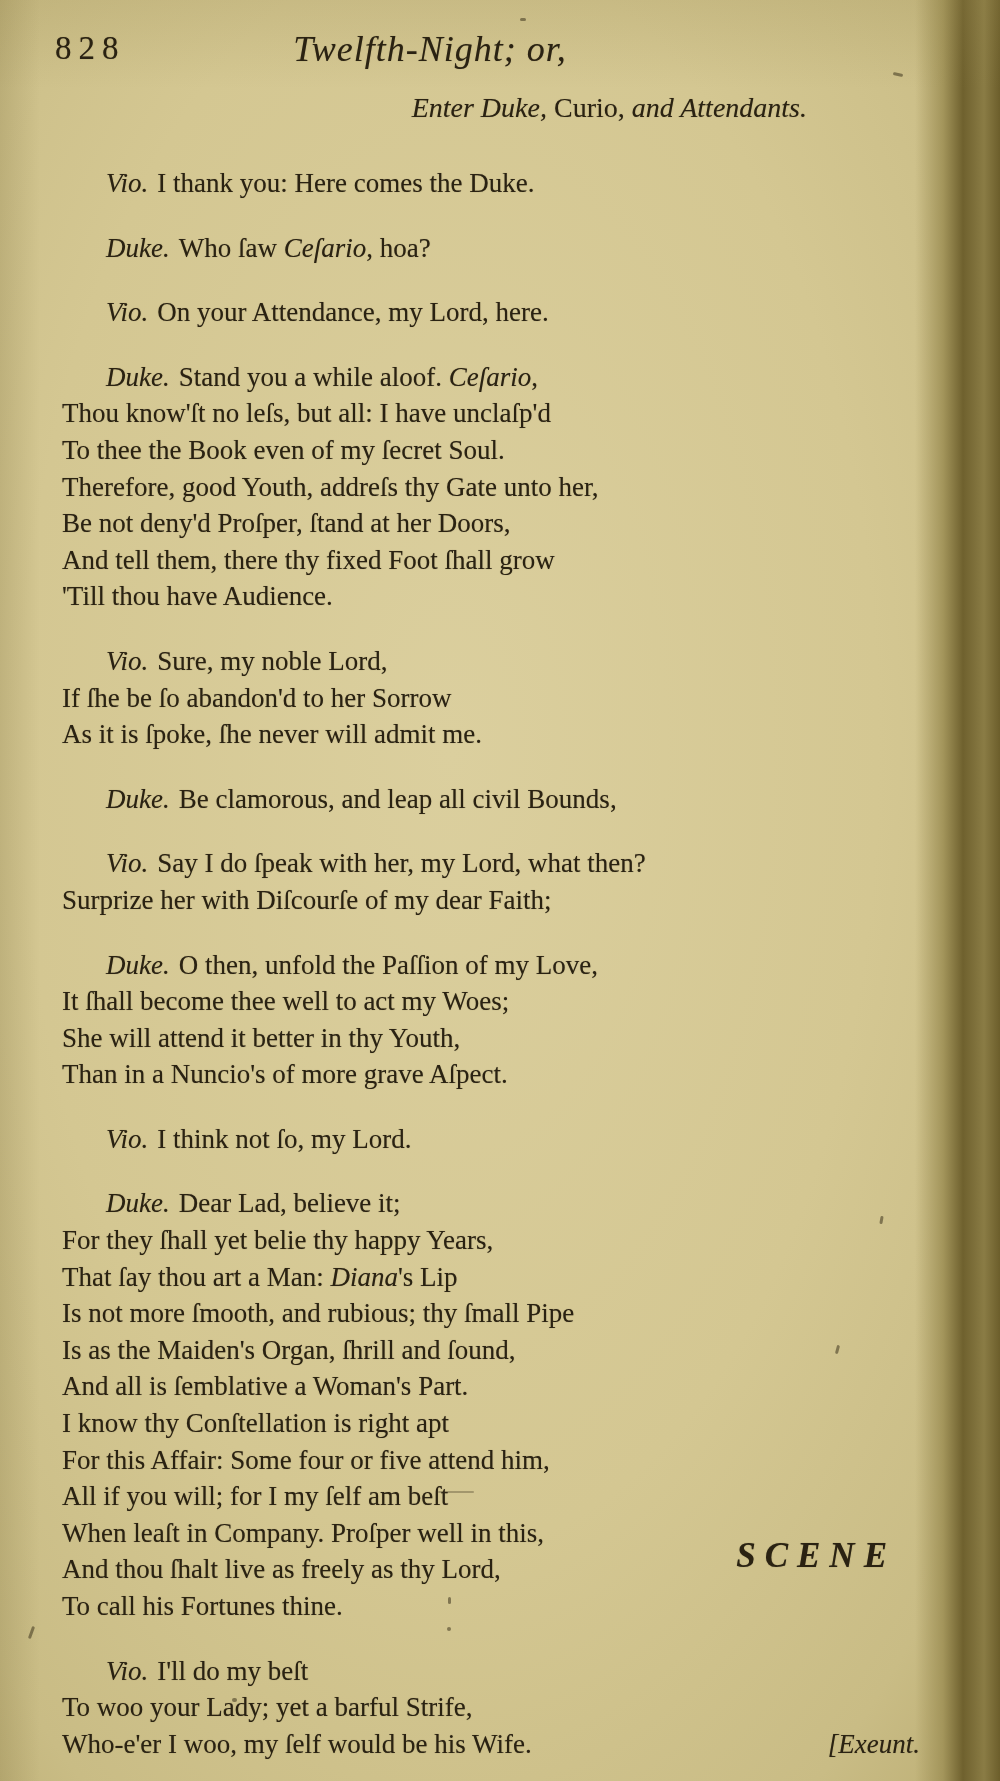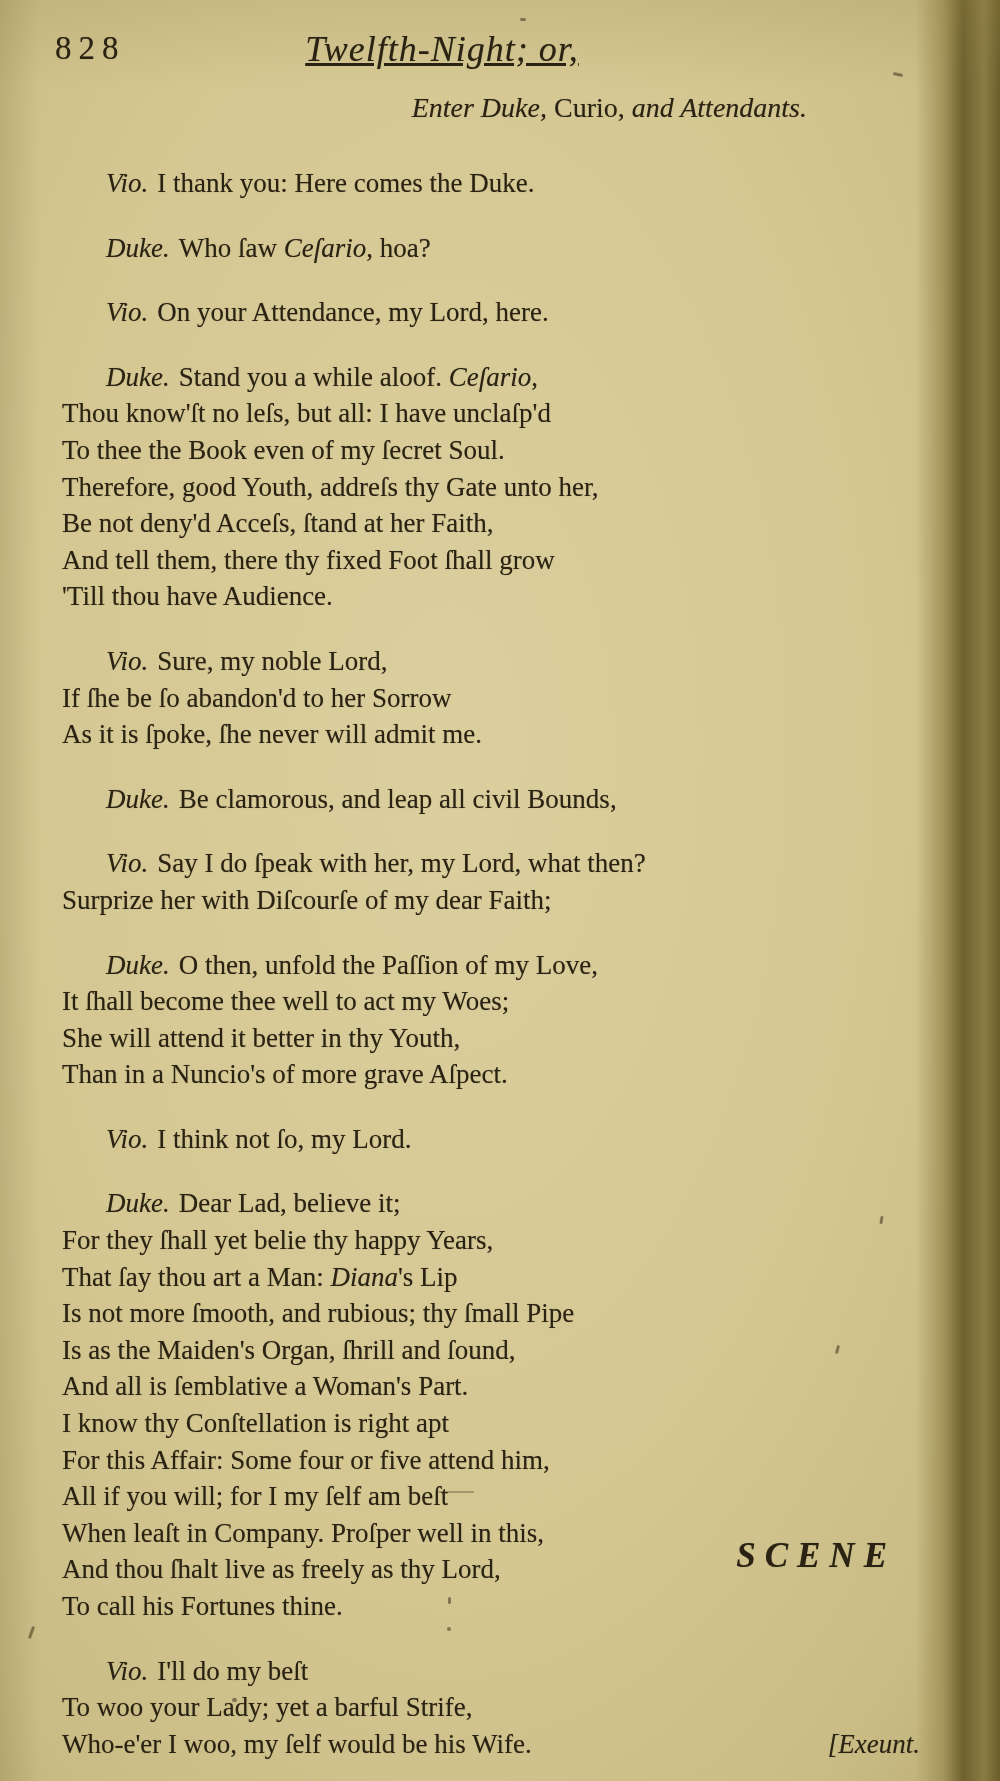--- a/index.html
+++ b/index.html
@@ -11,28 +11,28 @@
   .page{
     position:relative;width:1000px;height:1781px;overflow:hidden;
     background:
       linear-gradient(90deg, rgba(120,106,55,0.22) 0%, rgba(120,106,55,0) 4%),
       linear-gradient(180deg, rgba(150,134,75,0.20) 0%, rgba(150,134,75,0) 5%),
       linear-gradient(90deg, rgba(0,0,0,0) 91.5%, #a3955b 94.3%, #6f612e 96.3%, #8a7c45 98.4%, #6c5e2b 100%),
       radial-gradient(ellipse at 45% 42%, #dbcf9e 0%, #d4c792 55%, #c9bc85 85%, #bbad73 100%);
     color:#2a2212;
   }
   .it{font-style:italic;}
-  .header{position:absolute;top:28px;left:0;width:860px;height:44px;padding-left:24px;}
+  .header{position:absolute;top:28px;left:0;width:860px;height:44px;}
   .pageno{
     position:absolute;left:55px;top:2px;
     font-size:33px;letter-spacing:7px;
   }
   .running-title{
     position:absolute;left:0;right:0;text-align:center;
-    font-style:italic;font-size:36px;letter-spacing:1px;text-decoration:underline;
+    font-style:italic;font-size:36px;letter-spacing:1px;
   }
   .stage-direction{
     position:absolute;top:92px;left:62px;width:745px;
     text-align:right;font-size:28px;
   }
   .text-block{
     position:absolute;top:137px;left:62px;width:858px;
     font-size:27px;line-height:36.6px;
     text-shadow:0 0 1px rgba(42,34,18,0.35);
   }
@@ -62,21 +62,21 @@
   <div class="stage-direction" id="stage-direction"><span class="it">Enter Duke,</span><span> Curio, </span><span class="it">and Attendants.</span></div>
 
   <div class="text-block" id="text-block">
       <div class="line sp-line"><span class="it speaker">Vio.</span><span>I thank you: Here comes the Duke.</span></div>
       <div class="line sp-line"><span class="it speaker">Duke.</span><span>Who ſaw </span><span class="it">Ceſario</span><span>, hoa?</span></div>
       <div class="line sp-line"><span class="it speaker">Vio.</span><span>On your Attendance, my Lord, here.</span></div>
       <div class="line sp-line"><span class="it speaker">Duke.</span><span>Stand you a while aloof. </span><span class="it">Ceſario</span><span>,</span></div>
       <div class="line"><span>Thou know'ſt no leſs, but all: I have unclaſp'd</span></div>
       <div class="line"><span>To thee the Book even of my ſecret Soul.</span></div>
       <div class="line"><span>Therefore, good Youth, addreſs thy Gate unto her,</span></div>
-      <div class="line"><span>Be not deny'd Acceſs, ſtand at her Faith,</span></div>
+      <div class="line"><span>Be not deny'd Proſper, ſtand at her Doors,</span></div>
       <div class="line"><span>And tell them, there thy fixed Foot ſhall grow</span></div>
       <div class="line"><span>'Till thou have Audience.</span></div>
       <div class="line sp-line"><span class="it speaker">Vio.</span><span>Sure, my noble Lord,</span></div>
       <div class="line"><span>If ſhe be ſo abandon'd to her Sorrow</span></div>
       <div class="line"><span>As it is ſpoke, ſhe never will admit me.</span></div>
       <div class="line sp-line"><span class="it speaker">Duke.</span><span>Be clamorous, and leap all civil Bounds,</span></div>
       <div class="line sp-line"><span class="it speaker">Vio.</span><span>Say I do ſpeak with her, my Lord, what then?</span></div>
       <div class="line"><span>Surprize her with Diſcourſe of my dear Faith;</span></div>
       <div class="line sp-line"><span class="it speaker">Duke.</span><span>O then, unfold the Paſſion of my Love,</span></div>
       <div class="line"><span>It ſhall become thee well to act my Woes;</span></div>

